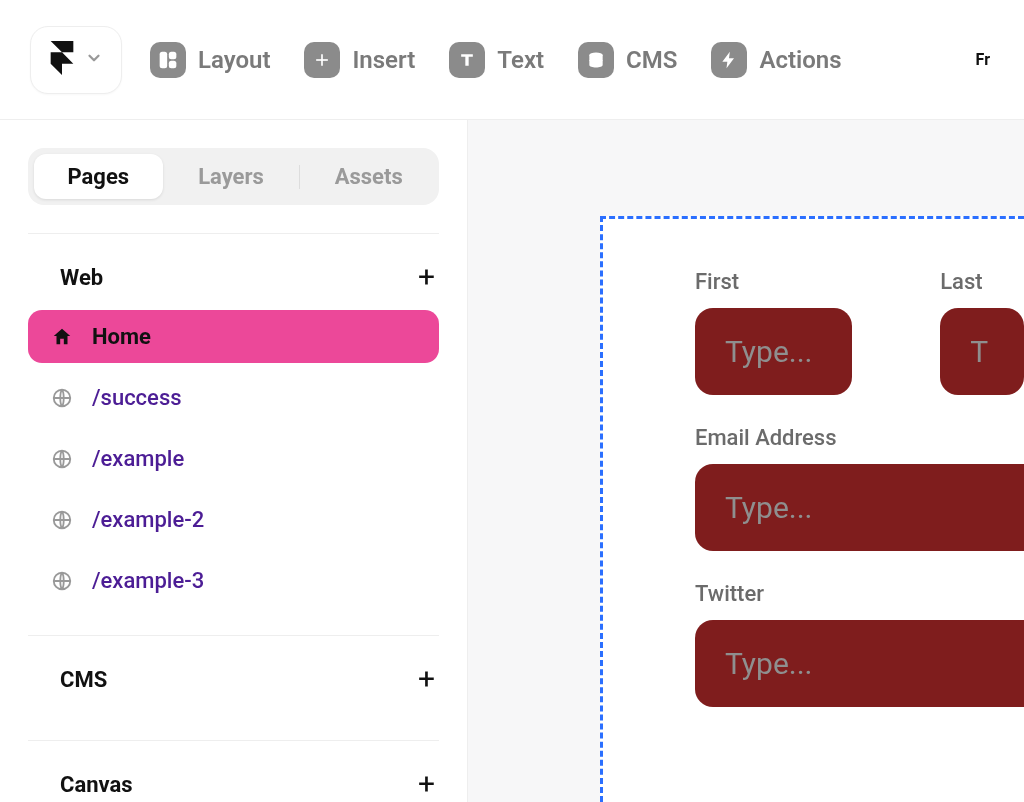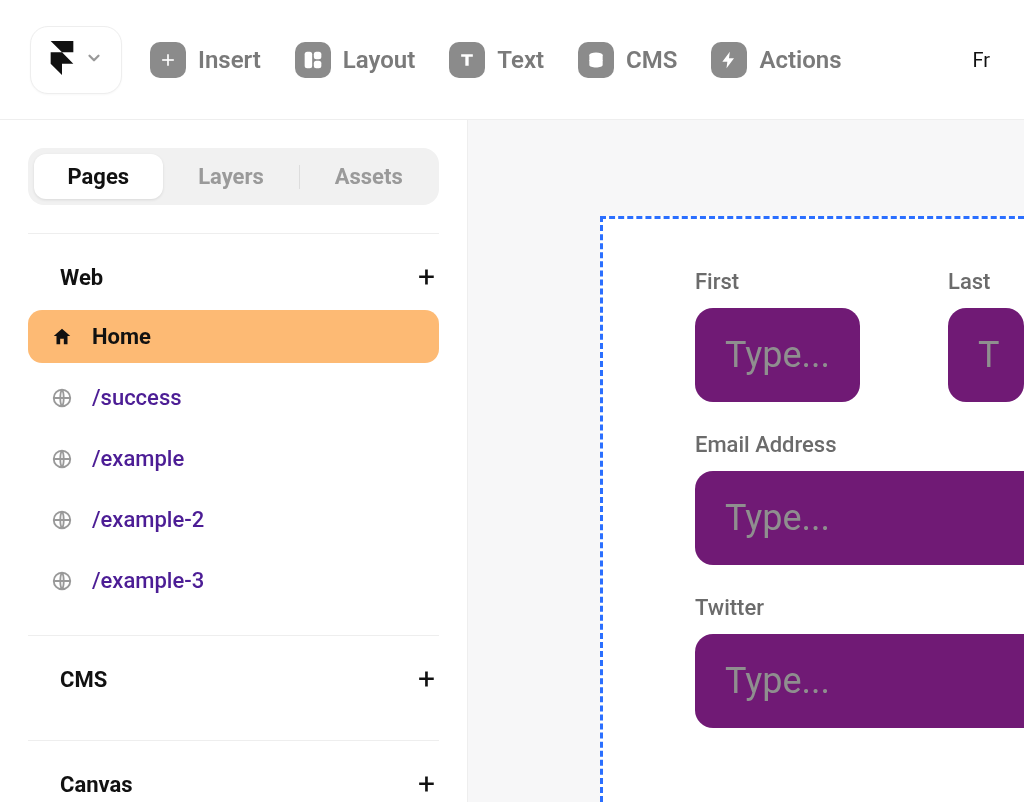--- a/index.html
+++ b/index.html
@@ -30,21 +30,21 @@
     padding: 14px 18px;
     box-shadow: 0 1px 2px rgba(0,0,0,0.03);
   }
   .toolbar-items { display: flex; align-items: center; gap: 34px; flex: 1; }
   .toolbar-item { display: flex; align-items: center; gap: 12px; cursor: pointer; }
   .toolbar-icon {
     width: 36px; height: 36px; border-radius: 10px;
     background: #8b8b8b; display: flex; align-items: center; justify-content: center;
   }
   .toolbar-label { font-size: 24px; color: #7a7a7a; font-weight: 600; }
-  .right-text { font-size: 20px; font-weight: 400; color: #111; margin-left: auto; padding-right: 4px; text-align: center; }
+  .right-text { font-size: 16px; font-weight: 700; color: #111; margin-left: auto; padding-right: 4px; text-align: center; }
 
   
   .workspace { display: flex; height: calc(802px - 120px); }
   .sidebar {
     width: 468px;
     border-right: 1px solid #eee;
     padding: 28px 28px 0 28px;
   }
   .panel-tabs {
     display: flex;
@@ -80,21 +80,21 @@
   }
   .section-title { font-size: 22px; font-weight: 700; color: #111; margin-left: 28px; }
   .plus { font-size: 30px; font-weight: 400; cursor: pointer; line-height: 1; }
 
   .page-list { display: flex; flex-direction: column; gap: 8px; }
   .page-item {
     display: flex; align-items: center; gap: 18px;
     padding: 14px 22px; border-radius: 14px; cursor: pointer;
     font-size: 22px; color: #4c1d95; font-weight: 500;
   }
-  .page-item.active { background: #fdba74; color: #111; font-weight: 700; }
+  .page-item.active { background: #ec4899; color: #111; font-weight: 700; }
   .page-icon { width: 24px; height: 24px; display: flex; align-items: center; justify-content: center; color: #999; }
   .page-item.active .page-icon { color: #111; }
 
   
   .canvas {
     flex: 1;
     background: #f7f7f8;
     position: relative;
     overflow: hidden;
   }
@@ -110,24 +110,24 @@
     background: #fff;
     padding: 50px 0 0 44px;
   }
   .field-row { display: flex; gap: 40px; margin-bottom: 30px; }
   .field { display: flex; flex-direction: column; gap: 14px; margin-left: 48px; }
   .field.wide { width: 380px; }
   .field.half { width: 300px; }
   .field.half2 { width: 160px; }
   .field-label { font-size: 22px; color: #6b6b6b; font-weight: 500; }
   .field-input {
-    background: #701a75;
+    background: #7f1d1d;
     border-radius: 18px;
     padding: 26px 30px;
-    font-size: 36px;
+    font-size: 30px;
     color: #8f8f8f;
   }
 </style>
 </head>
 <body>
 
 <div class="topbar">
   <div class="logo-pill">
     <span>
       <svg width="26" height="34" viewBox="0 0 24 36" fill="#111">
@@ -138,35 +138,35 @@
       <svg width="18" height="18" viewBox="0 0 24 24" fill="none" stroke="#999" stroke-width="3" stroke-linecap="round" stroke-linejoin="round">
           <polyline points="6 9 12 15 18 9"></polyline>
         </svg>
     </span>
   </div>
 
   <div class="toolbar-items">
     <div class="toolbar-item">
       <span class="toolbar-icon">
         <svg width="20" height="20" viewBox="0 0 24 24" fill="#fff">
-            <path d="M11 5h2v14h-2z"></path>
-            <path d="M5 11h14v2H5z"></path>
-          </svg>
-      </span>
-      <span class="toolbar-label">Insert</span>
-    </div>
-    <div class="toolbar-item">
-      <span class="toolbar-icon">
-        <svg width="20" height="20" viewBox="0 0 24 24" fill="#fff">
             <rect x="2" y="2" width="9" height="20" rx="3"></rect>
             <rect x="13" y="2" width="9" height="9" rx="3"></rect>
             <rect x="13" y="13" width="9" height="9" rx="3"></rect>
           </svg>
       </span>
       <span class="toolbar-label">Layout</span>
+    </div>
+    <div class="toolbar-item">
+      <span class="toolbar-icon">
+        <svg width="20" height="20" viewBox="0 0 24 24" fill="#fff">
+            <path d="M11 5h2v14h-2z"></path>
+            <path d="M5 11h14v2H5z"></path>
+          </svg>
+      </span>
+      <span class="toolbar-label">Insert</span>
     </div>
     <div class="toolbar-item">
       <span class="toolbar-icon">
         <svg width="20" height="20" viewBox="0 0 24 24" fill="#fff">
             <path d="M5 5h14v3h-5v11h-4V8H5z"></path>
           </svg>
       </span>
       <span class="toolbar-label">Text</span>
     </div>
     <div class="toolbar-item">

